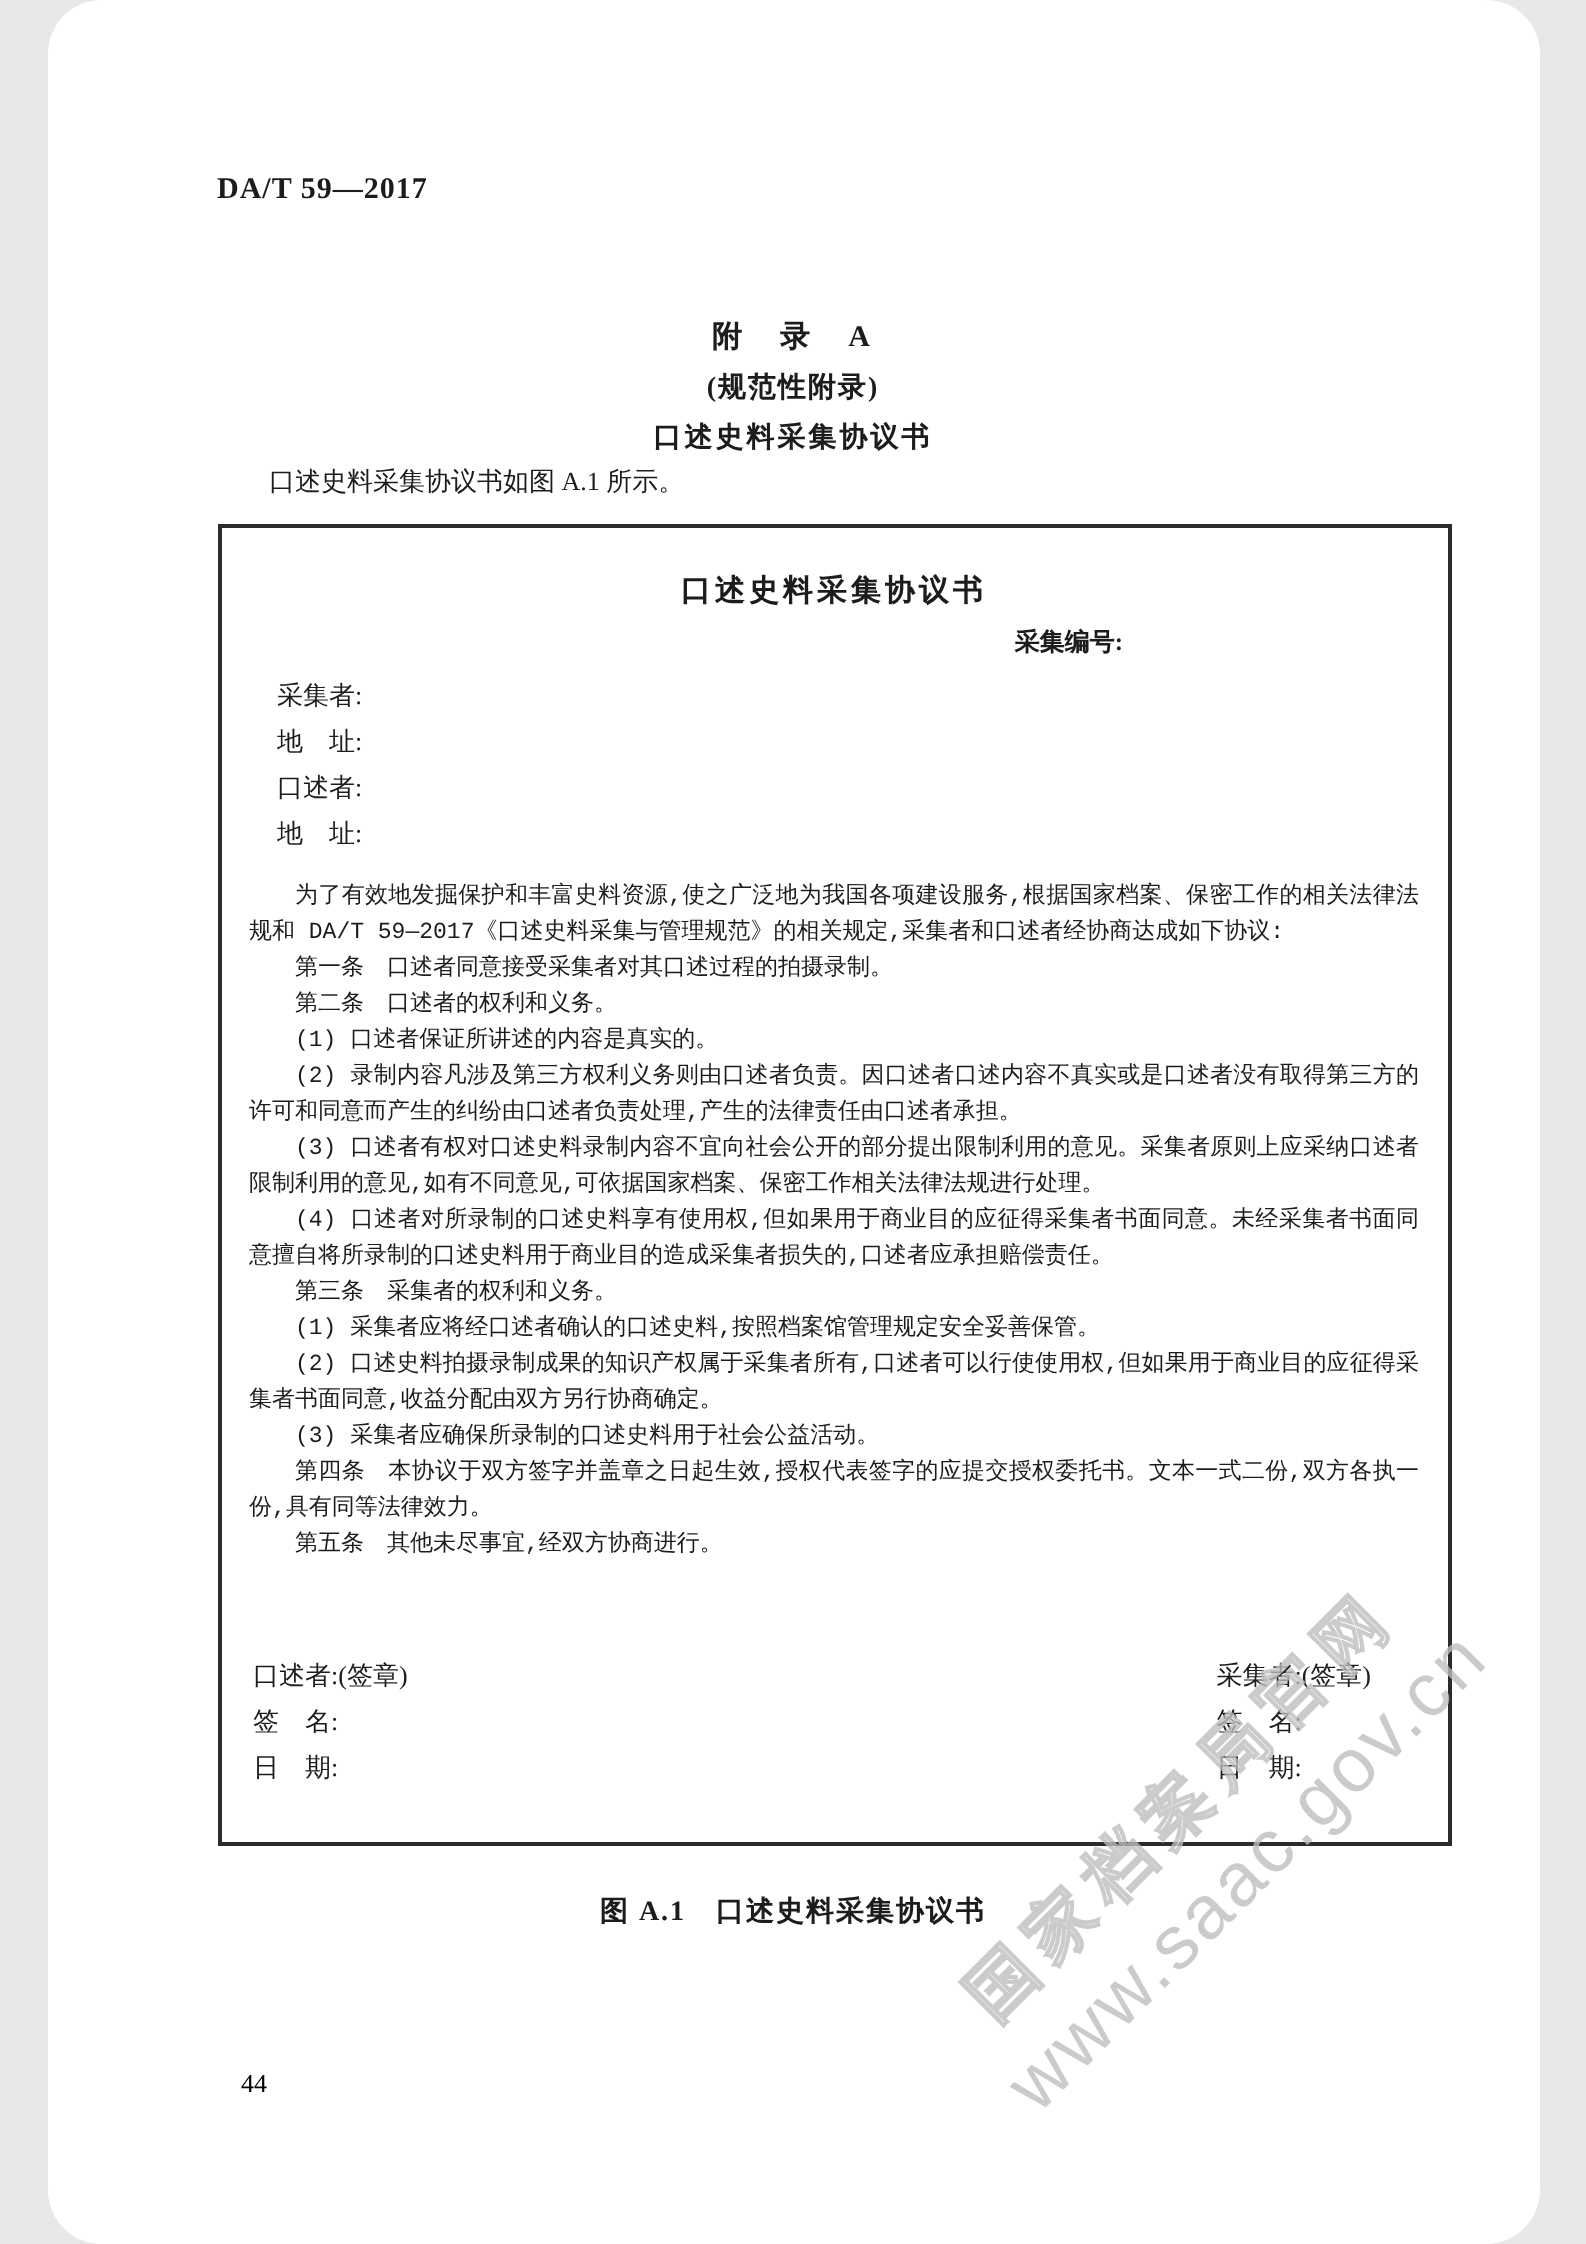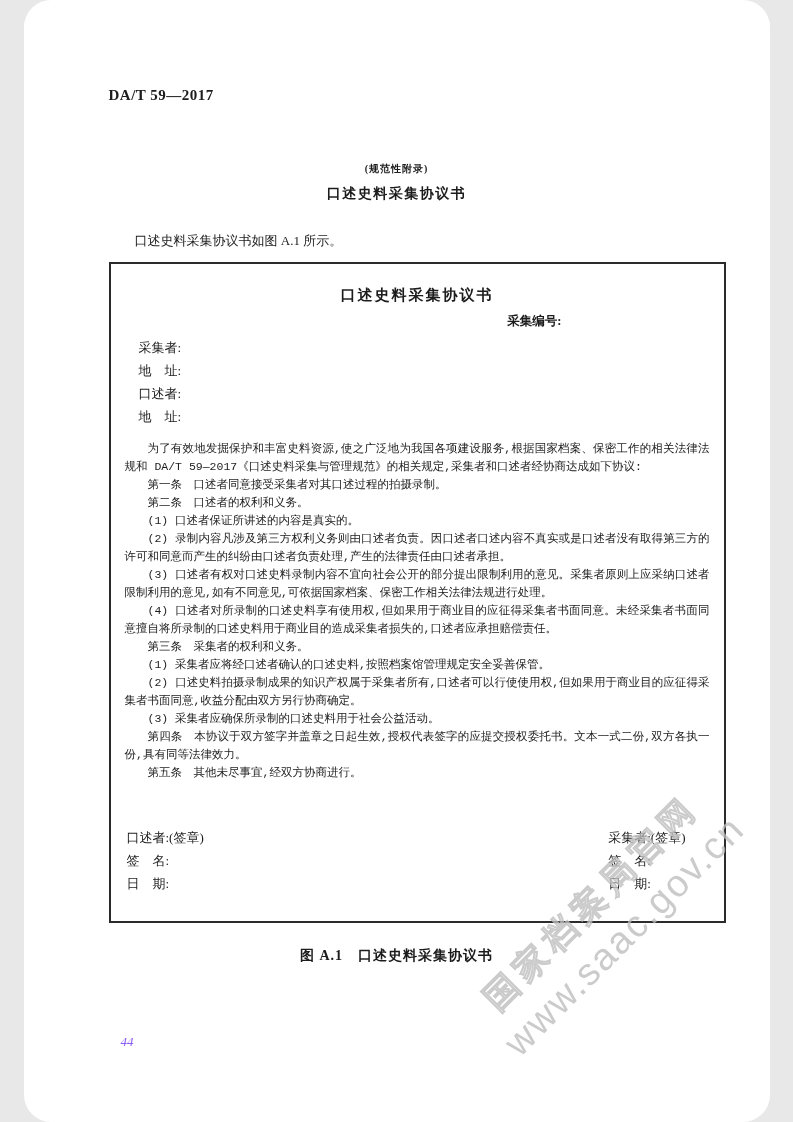--- a/index.html
+++ b/index.html
@@ -25,21 +25,21 @@
   }
 
   .appendix-head {
     position: absolute;
     left: 0;
     top: 156px;
     width: 100%;
     text-align: center;
   }
   .appendix-head .a-title   { font-size: 15px; font-weight: bold; line-height: 26px; letter-spacing: 2px; }
-  .appendix-head .a-sub     { font-size: 10px; font-weight: bold; line-height: 25px; letter-spacing: 1px; }
+  .appendix-head .a-sub     { font-size: 14px; font-weight: bold; line-height: 25px; letter-spacing: 1px; }
   .appendix-head .a-doc     { font-size: 14px; font-weight: bold; line-height: 25px; letter-spacing: 1.5px; }
 
   .intro {
     position: absolute;
     left: 85px;
     top: 232px;
     width: 620px;
     font-size: 13px;
     text-indent: 2em;
   }
@@ -100,22 +100,21 @@
     font-size: 14px;
     font-weight: bold;
     letter-spacing: 1px;
   }
 
   .page-number {
     position: absolute;
     left: 97px;
     top: 1034px;
     font-size: 13px;
-    color: #8b5cf6;
-    font-style: italic;
+    color: #000000;
   }
 
   .watermark {
     position: absolute;
     left: 400px;
     top: 735px;
     width: 370px;
     height: 370px;
     display: flex;
     align-items: center;
@@ -148,20 +147,21 @@
   }
 </style>
 </head>
 <body>
 
 <div class="page">
 
   <div class="std-code">DA/T 59—2017</div>
 
   <div class="appendix-head">
+    <div class="a-title">附　录　A</div>
     <div class="a-sub">(规范性附录)</div>
     <div class="a-doc">口述史料采集协议书</div>
   </div>
 
   <div class="intro">口述史料采集协议书如图 A.1 所示。</div>
 
   <div class="form-box">
     <div class="form-title">口述史料采集协议书</div>
     <div class="collection-no">采集编号:</div>
 

